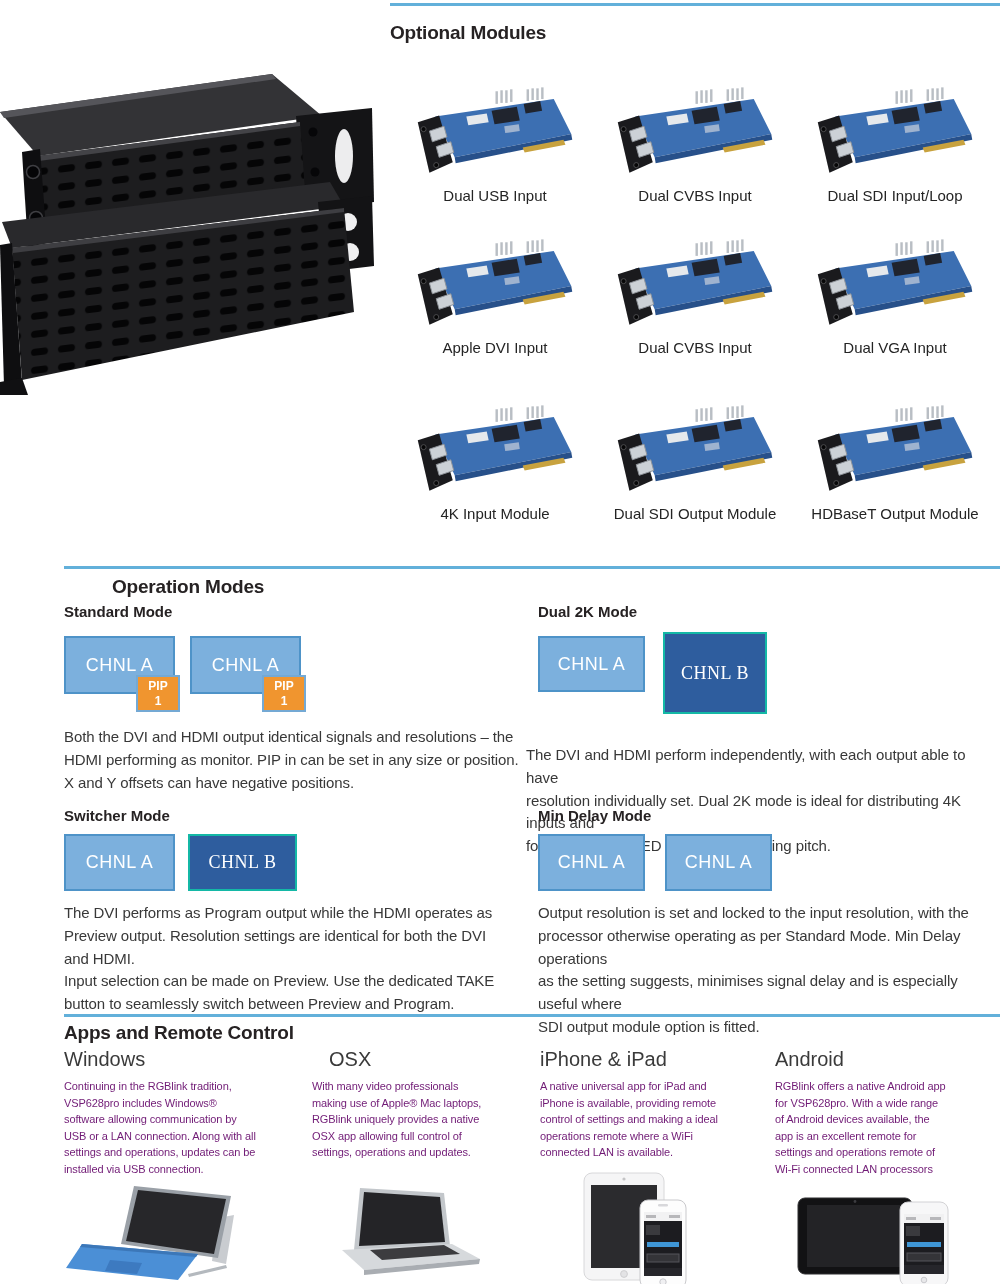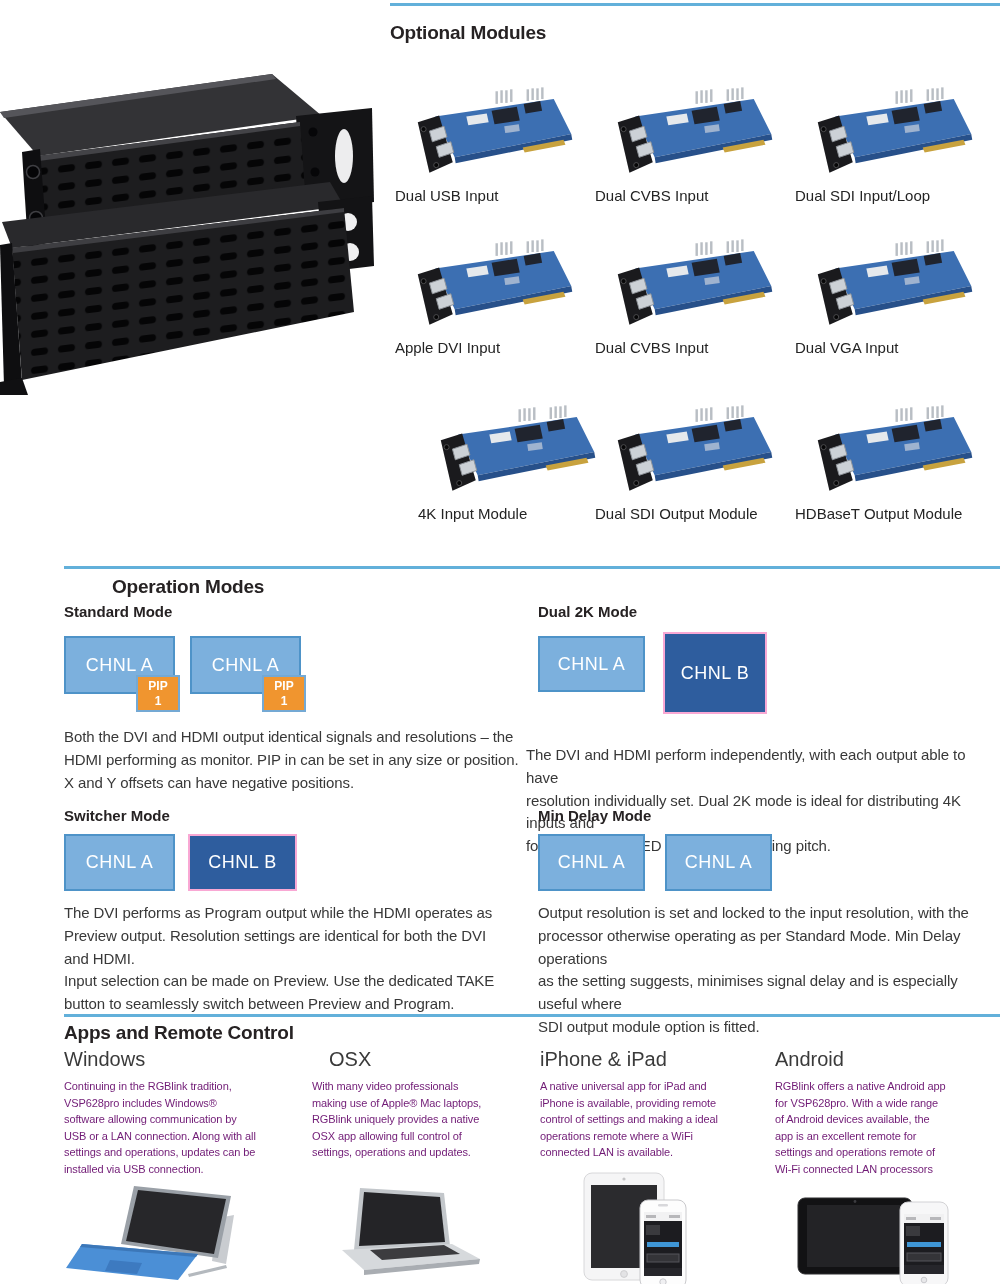--- a/index.html
+++ b/index.html
@@ -6,26 +6,26 @@
   .page{
     position:relative;width:1000px;height:1284px;margin:0 auto;
     background:#ffffff;overflow:hidden;
     font-family:"Liberation Sans", sans-serif;color:#3a3a3a;
   }
   .abs{position:absolute;}
   .rule{background:var(--accent-rule,#62b0da);height:3px;}
   .section-title{font-size:19px;font-weight:bold;color:#262223;letter-spacing:-0.2px;}
   .mode-title{font-size:15px;font-weight:bold;color:#262223;}
   .mode-desc{font-size:15px;line-height:1.52;color:#383838;white-space:pre-line;letter-spacing:-0.1px;}
-  .module-cell{width:200px;text-align:left;}
+  .module-cell{width:200px;text-align:center;}
   .module-cell svg{display:block;margin:0 auto;}
   .module-label{margin-top:4px;font-size:15px;color:#242424;}
   .chnl-box{display:flex;align-items:center;justify-content:center;color:#fff;font-size:18px;letter-spacing:0.5px;box-sizing:border-box;}
   .chnl-light{background:var(--channel-light,#7cb0dd);border:2px solid #4e93c8;}
-  .chnl-dark{background:var(--channel-dark,#2e5d9e);border:2px solid #f9a8d4;}
+  .chnl-dark{background:var(--channel-dark,#2e5d9e);border:2px solid #14b8a6;font-family:Liberation Serif, serif;}
   .pip-box{
     background:var(--pip-orange,#f0952f);border:2px solid #74a9d4;box-sizing:border-box;
     color:#fff;font-size:12px;font-weight:bold;line-height:1.25;text-align:center;
     display:flex;flex-direction:column;align-items:center;justify-content:center;
   }
   .platform-name{font-size:20px;color:#3a3a3a;}
   .platform-desc{font-size:11px;line-height:1.5;color:#701a75;white-space:pre-line;letter-spacing:-0.1px;}
 </style>
 </head>
 <body>
@@ -122,21 +122,21 @@
         </svg>
       <div class="module-label">Dual CVBS Input</div>
     </div>
     <div class="abs module-cell" style="left:795px;top:237px;">
       <svg width="170" height="98">
           <use href="#module-board"></use>
         </svg>
       <div class="module-label">Dual VGA Input</div>
     </div>
 
-    <div class="abs module-cell" style="left:418px;top:403px;">
+    <div class="abs module-cell" style="left:395px;top:403px;">
       <svg width="170" height="98">
           <use href="#module-board"></use>
         </svg>
       <div class="module-label">4K Input Module</div>
     </div>
     <div class="abs module-cell" style="left:595px;top:403px;">
       <svg width="170" height="98">
           <use href="#module-board"></use>
         </svg>
       <div class="module-label">Dual SDI Output Module</div>

